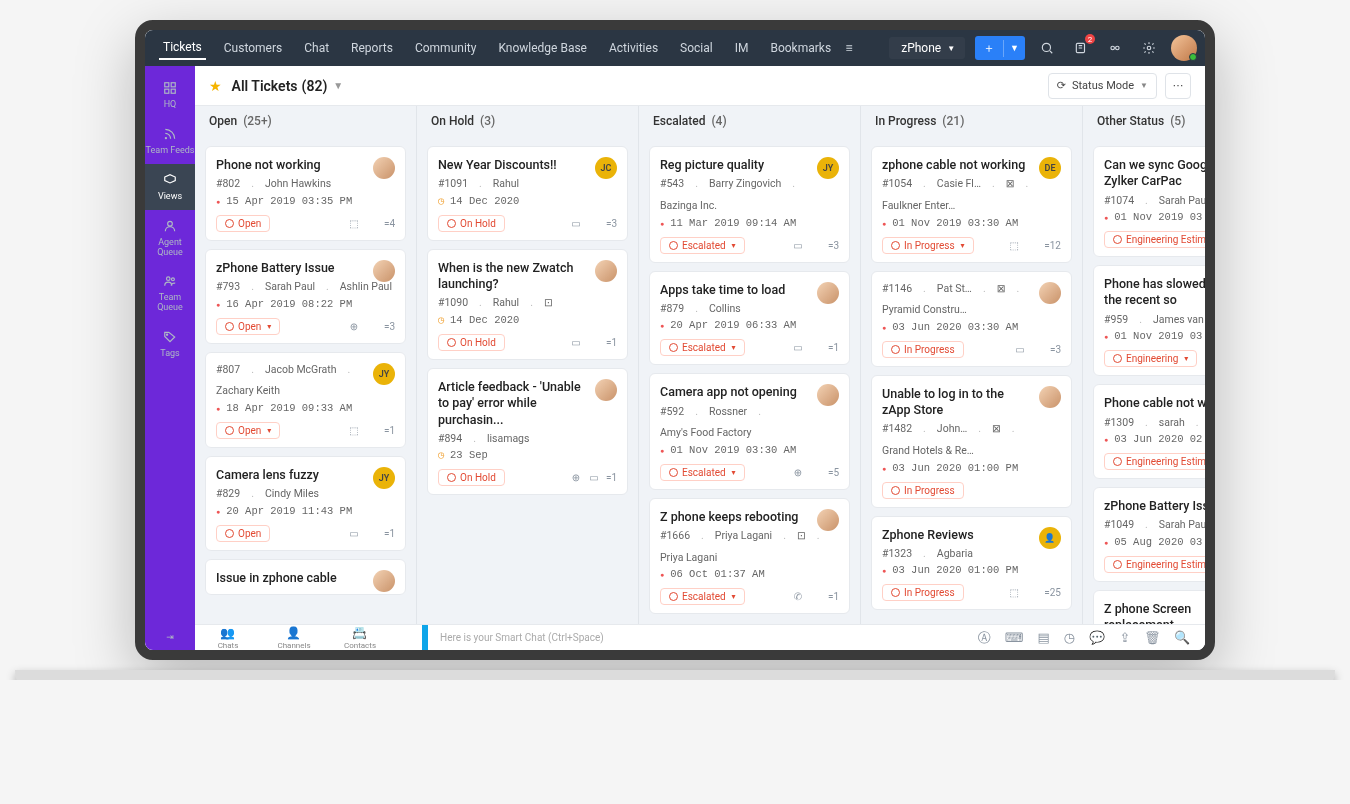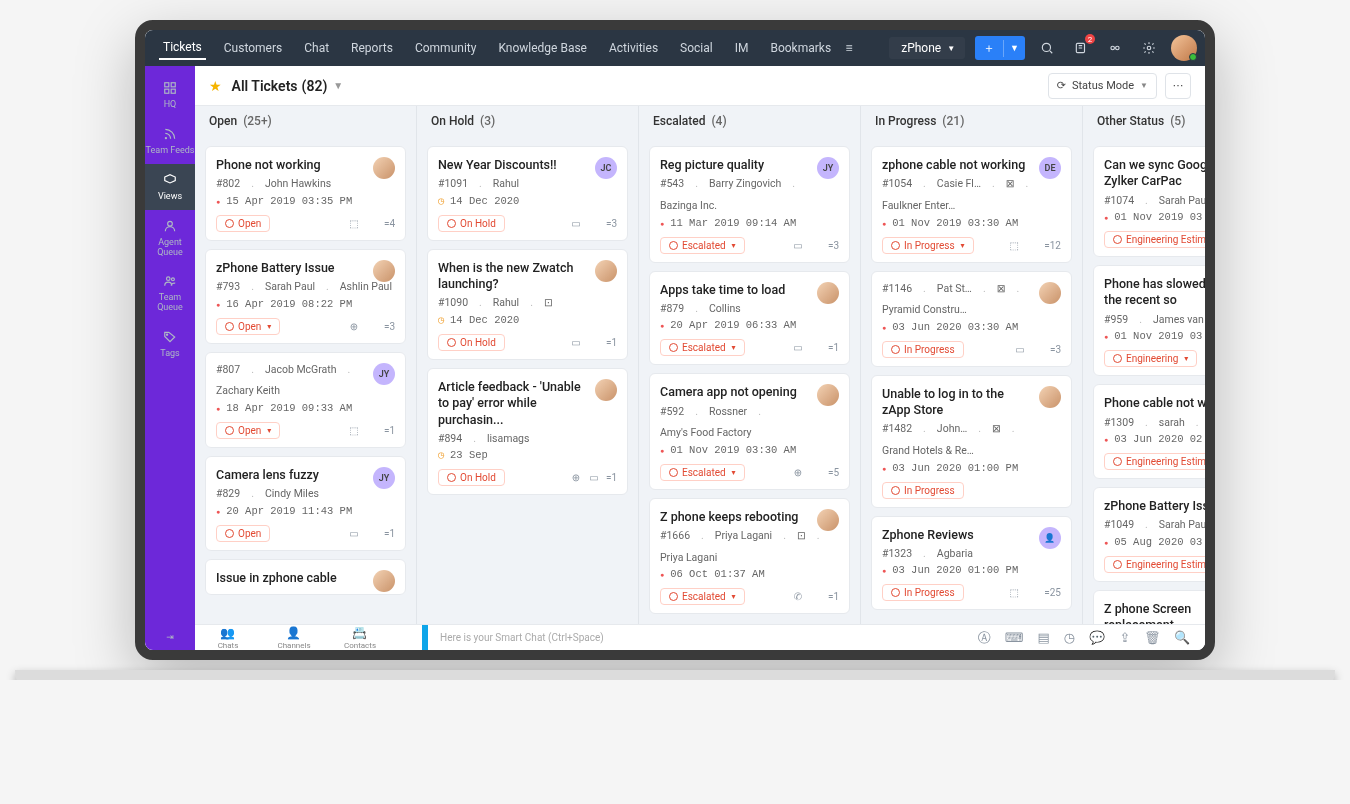--- a/index.html
+++ b/index.html
@@ -42,21 +42,21 @@
 
   .board { flex:1; display:flex; overflow-x:auto; overflow-y:hidden; background:#f0f3f7; }
   .col { min-width:222px; width:222px; border-right:1px solid #e1e5ea; display:flex; flex-direction:column; }
   .col-head { height:30px; display:flex; align-items:center; padding:0 14px; font-size:12px; color:#333; gap:6px; background:#f0f3f7; font-weight:500; }
   .col-head .cnt { color:#666; }
   .col-body { flex:1; overflow-y:auto; padding:10px 10px; display:flex; flex-direction:column; gap:8px; }
   .col-body::-webkit-scrollbar{ width:0; }
 
   .card { background:#fff; border:1px solid #e6e9ed; border-radius:6px; padding:10px 10px 8px; display:flex; flex-direction:column; gap:4px; position:relative; cursor:pointer; }
   .card .title { font-size:12.5px; font-weight:500; color:#222; padding-right:32px; line-height:1.3; }
-  .card .av { position:absolute; top:10px; right:10px; width:22px; height:22px; border-radius:50%; background:#c4b5fd; display:flex; align-items:center; justify-content:center; font-size:9px; color:#444; font-weight:600; overflow:hidden; }
+  .card .av { position:absolute; top:10px; right:10px; width:22px; height:22px; border-radius:50%; background:#eab308; display:flex; align-items:center; justify-content:center; font-size:9px; color:#444; font-weight:600; overflow:hidden; }
   .card .av.photo { background:linear-gradient(135deg,#f3d2b4,#c99269); }
   .card .meta { font-size:10.5px; color:#666; line-height:1.3; display:flex; flex-wrap:wrap; gap:8px; }
   .card .meta .sep { color:#bbb; margin:0 3px; }
   .card .time { font-size:10.5px; color:#666; display:flex; align-items:center; gap:4px;font-family:Liberation Mono, monospace; }
   .card .time .warn::before { content:"●"; color:#e55; font-size:7px; margin-right:2px; }
   .card .time .calendar::before { content:"◷"; color:#f0a030; font-size:10px; margin-right:2px; }
   .foot { display:flex; align-items:center; justify-content:space-between; margin-top:4px; }
   .status-pill { border:1px solid #ffd0c6; color:#e24a33; background:#fff; border-radius:4px; padding:2px 8px; font-size:10px; display:inline-flex; align-items:center; gap:4px; }
   .status-pill .ring { width:9px; height:9px; border:1.5px solid #e24a33; border-radius:50%; display:inline-block; }
   .status-pill.dd::after { content:"▾"; font-size:8px; margin-left:2px; color:#e24a33; }

